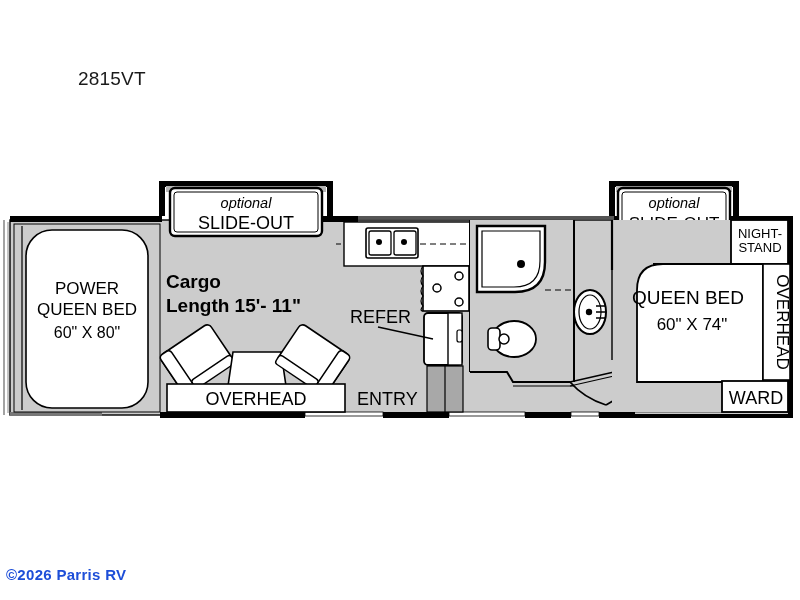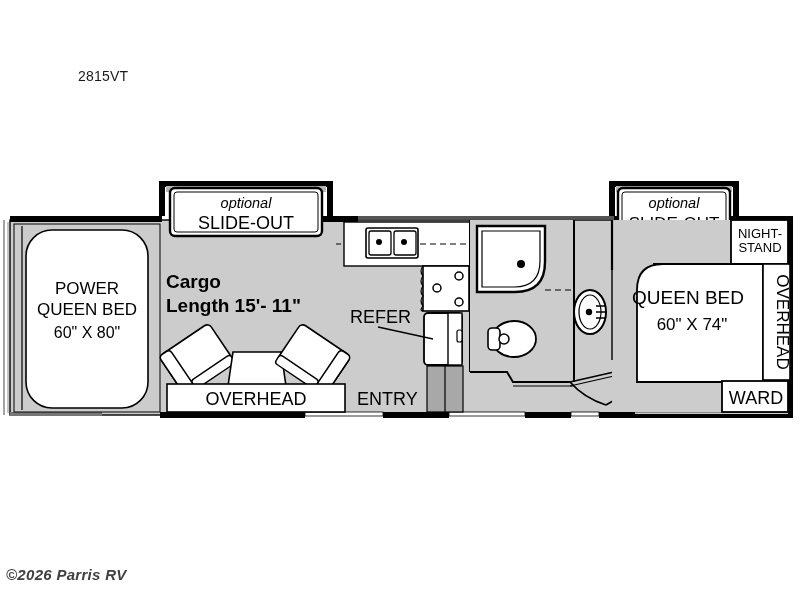--- a/index.html
+++ b/index.html
@@ -13,21 +13,21 @@
     height: 600px;
     position: relative;
     overflow: hidden;
     font-family: "Liberation Sans", sans-serif;
     color: #000000;
   }
   #page-title {
     position: absolute;
     left: 78px;
     top: 68px;
-    font-size: 14px;
+    font-size: 19px;
     font-weight: 400;
     letter-spacing: 0.2px;
     color: #1a1a1a;
     white-space: nowrap;
   }
   #floorplan-stage {
     position: absolute;
     left: 0;
     top: 0;
     width: 800px;
@@ -37,22 +37,21 @@
     display: block;
     width: 800px;
     height: 560px;
   }
   #copyright-watermark {
     position: absolute;
     left: 6px;
     top: 566px;
     font-size: 15px;
     font-weight: bold;
-    font-style: italic;
-    color: #404040;
+    color: #1d4ed8;
     letter-spacing: 0.3px;
     white-space: nowrap;
     user-select: none;
   }
   .fp-label {
     font-family: "Liberation Sans", sans-serif;
     fill: #000000;
   }
 </style>
 </head>

